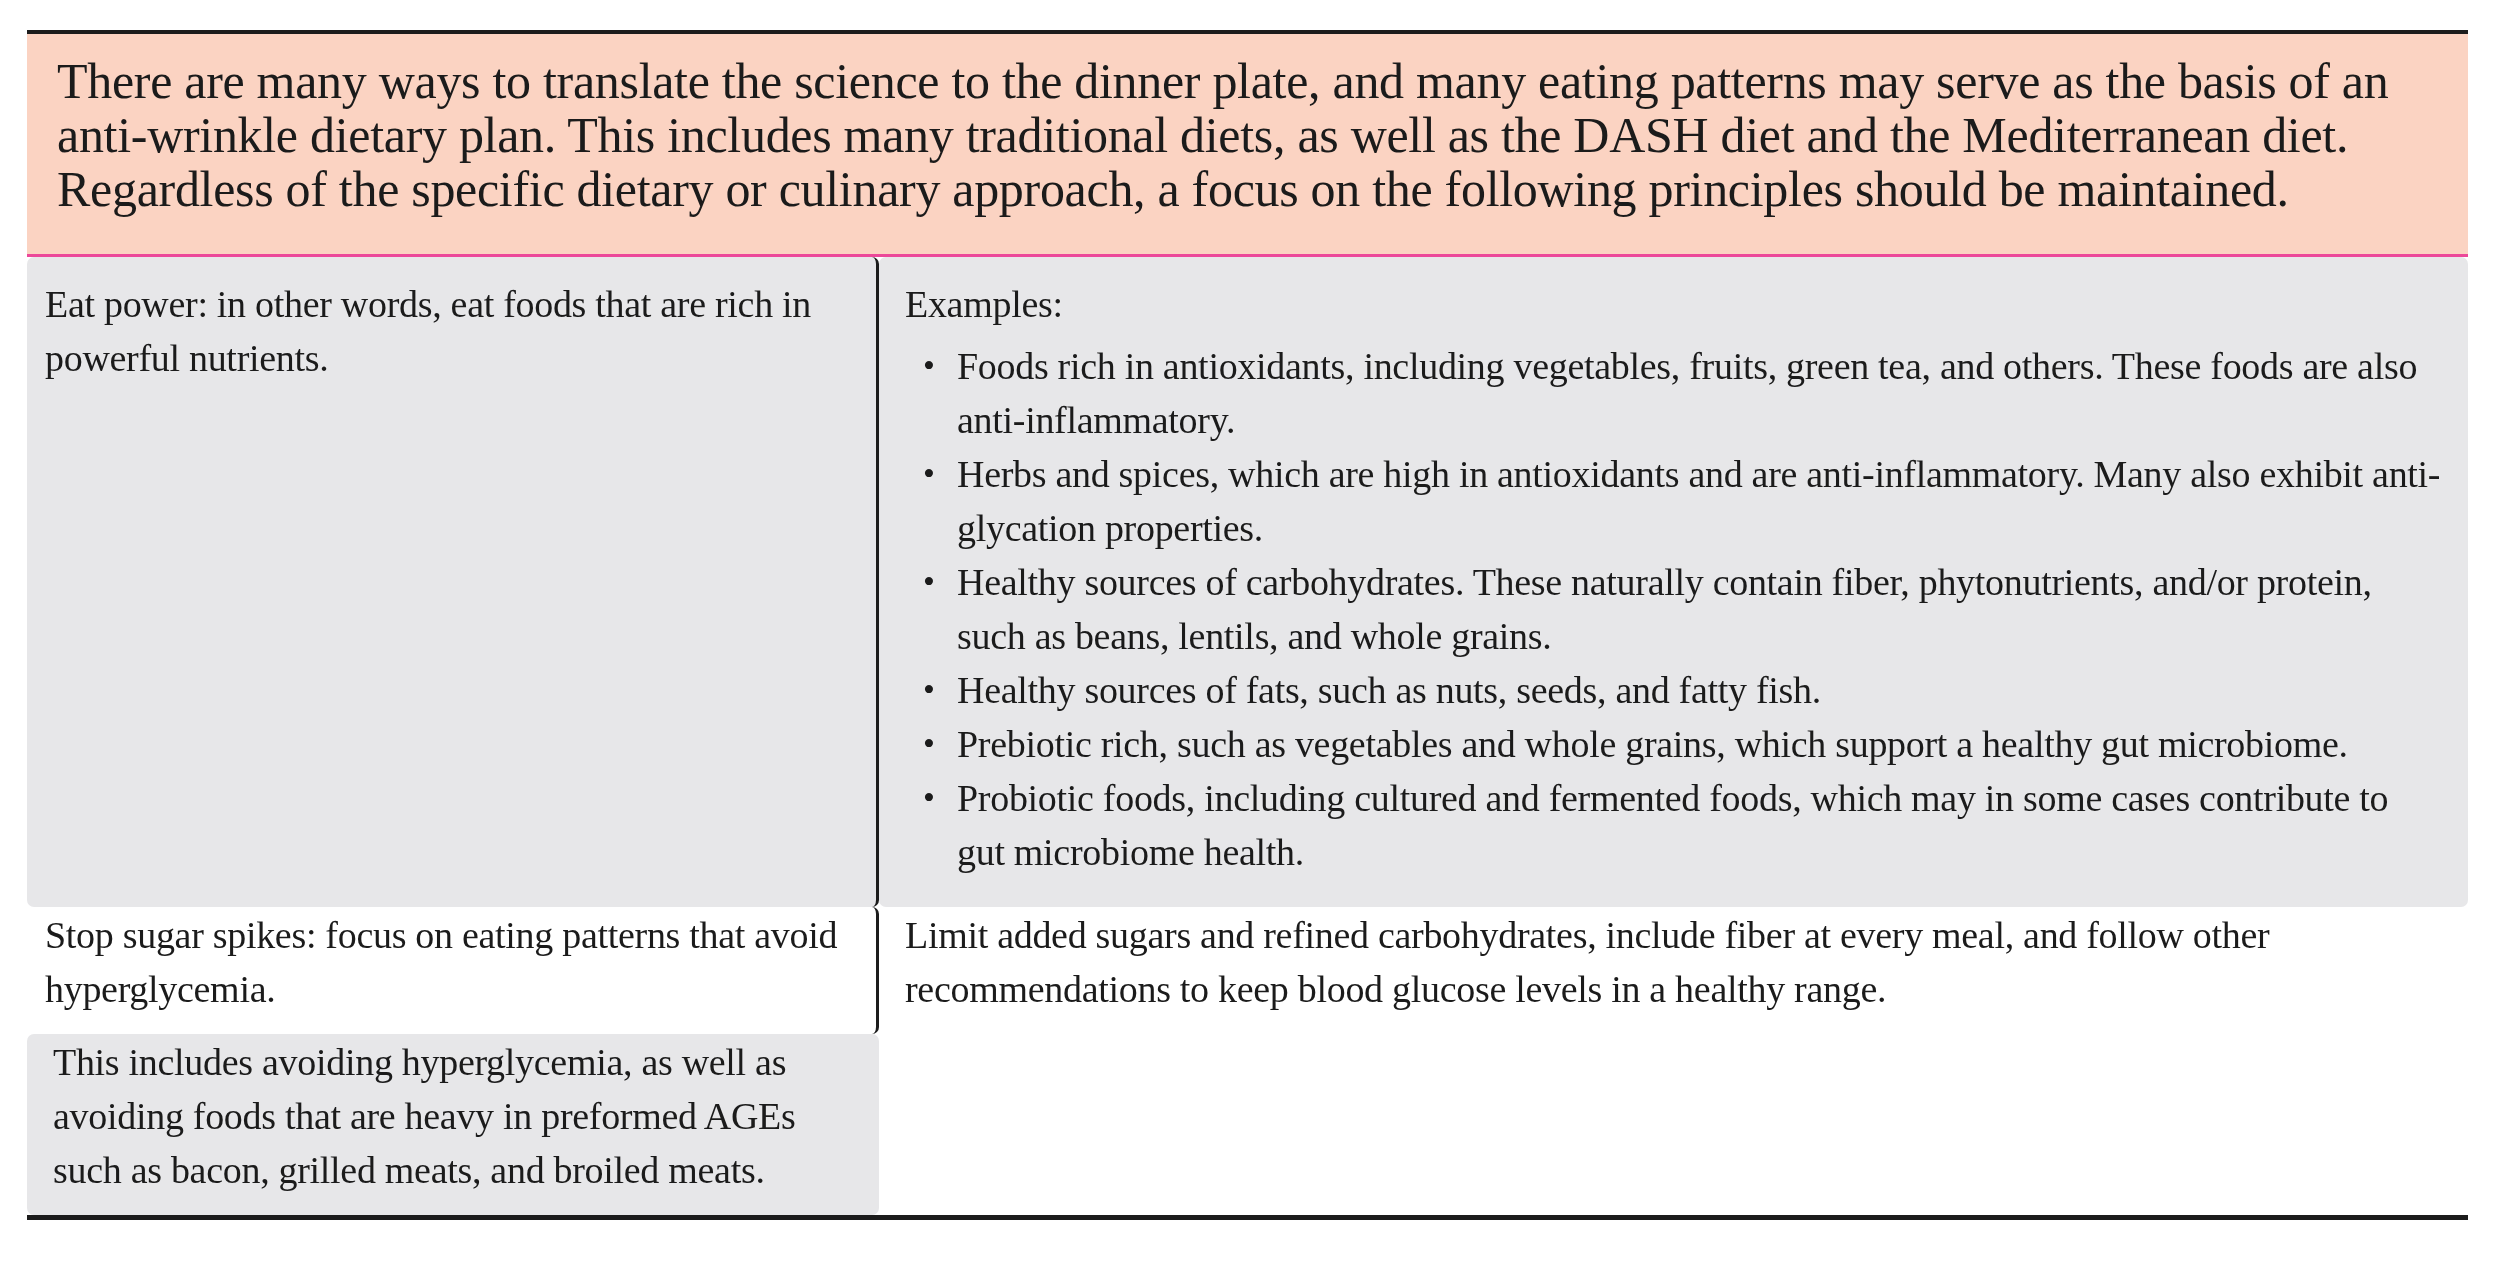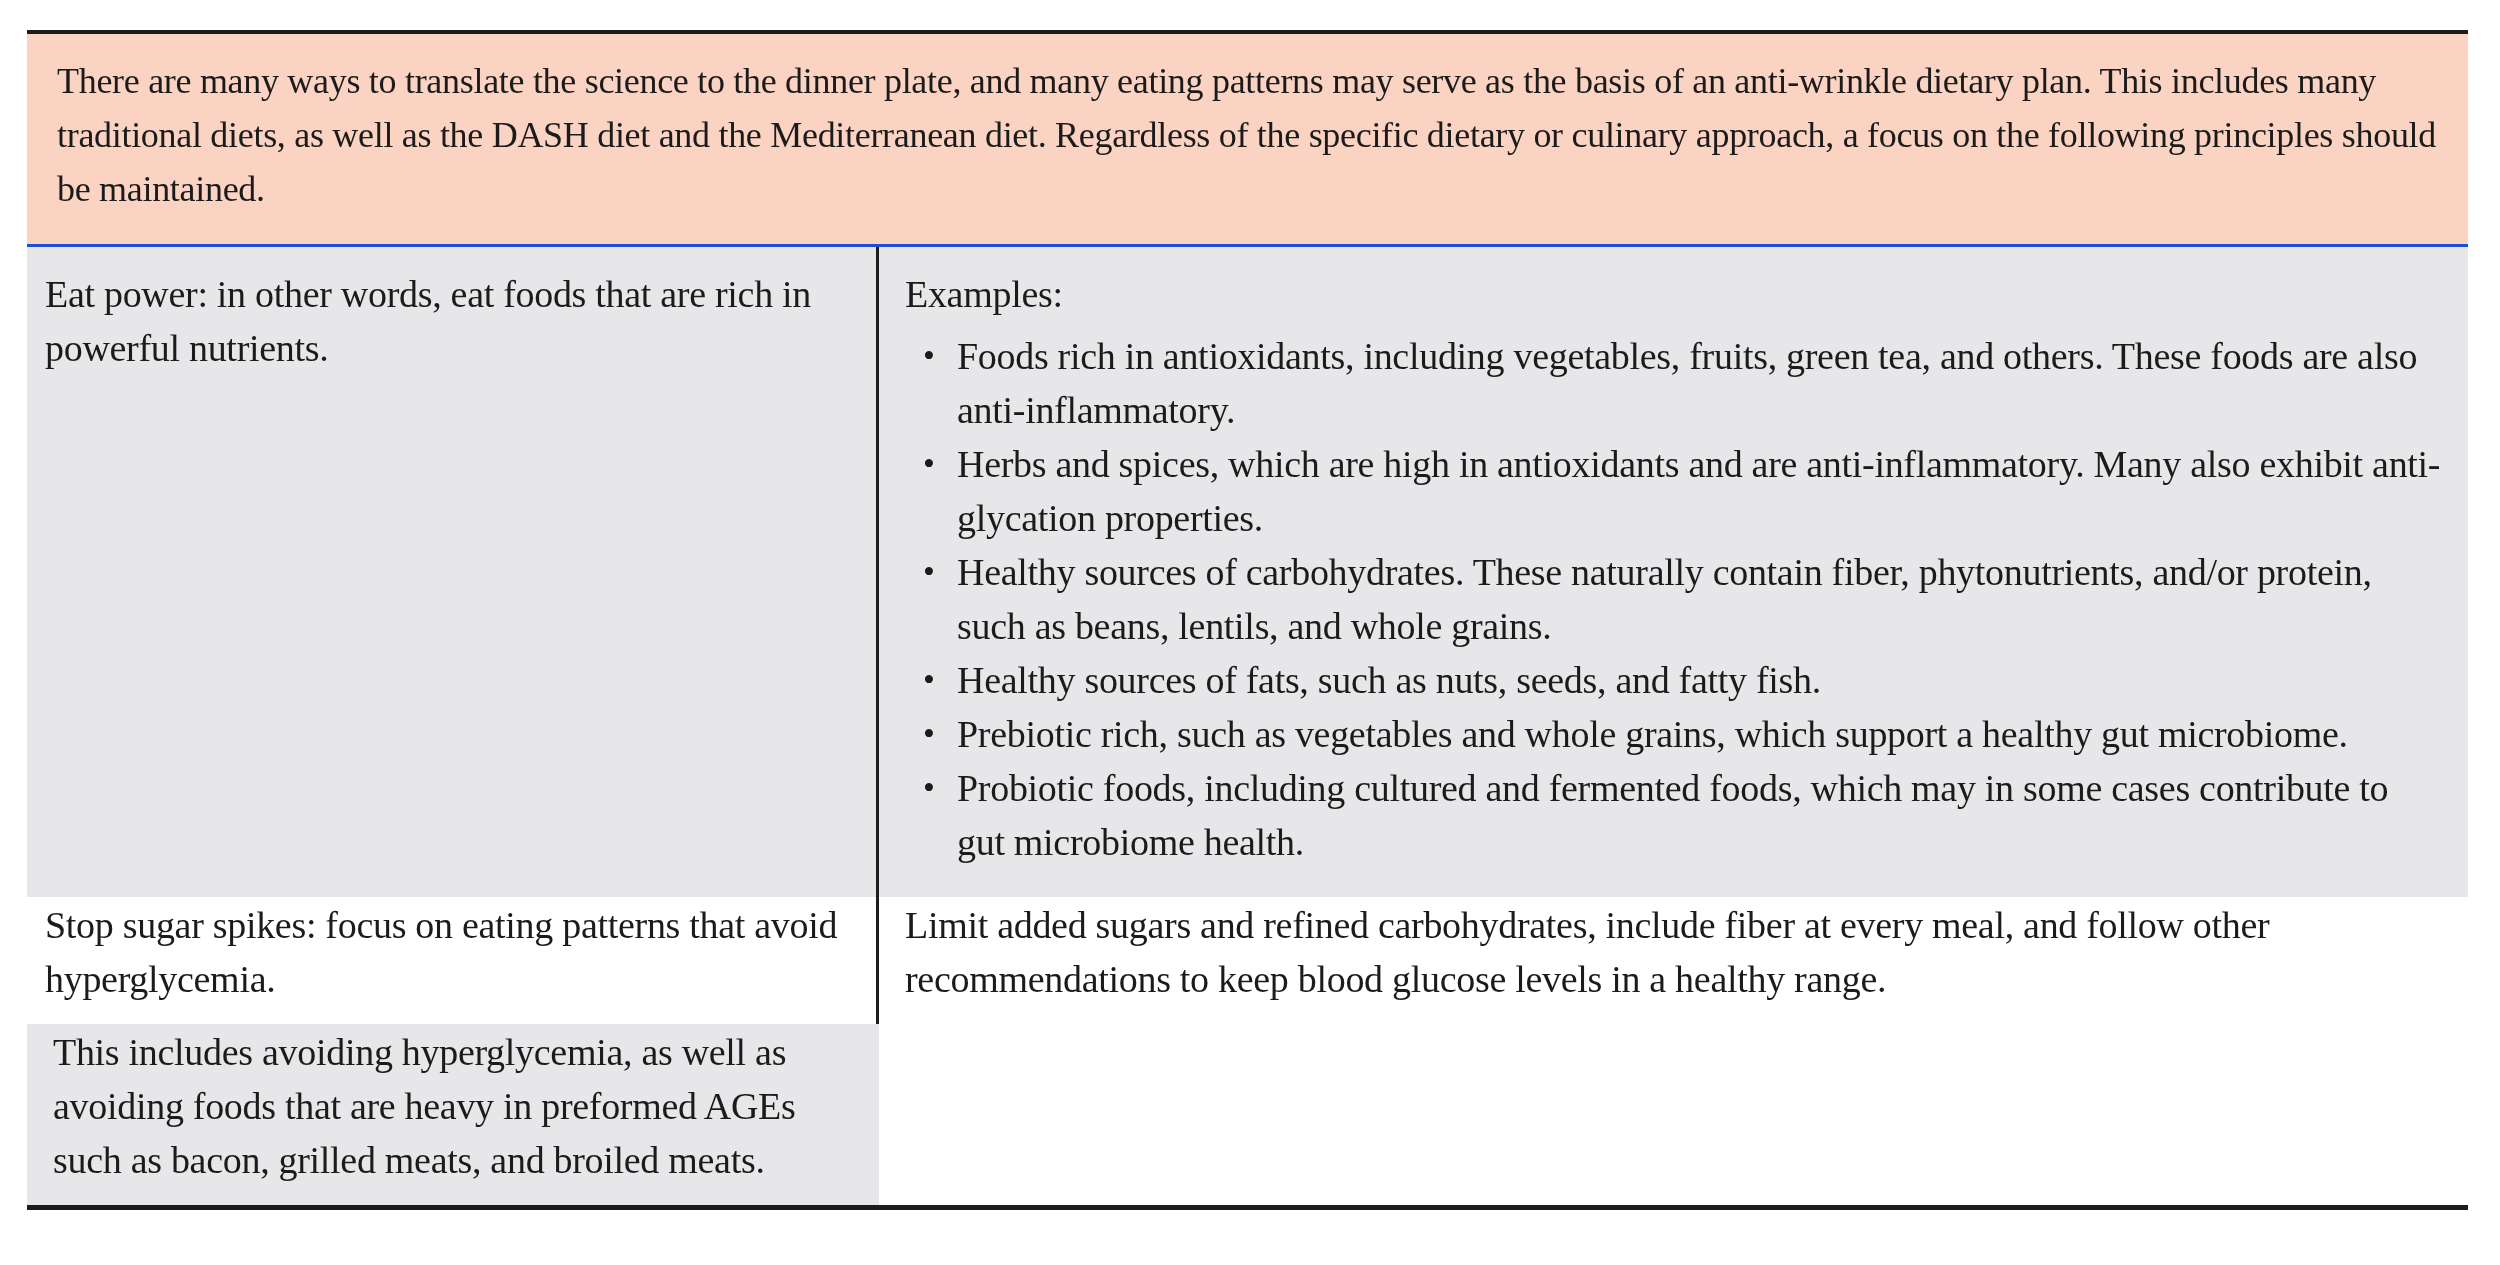--- a/index.html
+++ b/index.html
@@ -22,35 +22,36 @@
     position: absolute;
     left: 27px;
     top: 30px;
     width: 2441px;
     border-top: 4px solid #1c1c1c;
     border-bottom: 5px solid #1c1c1c;
     box-sizing: border-box;
   }
   .intro-banner {
     background: #fbd3c2;
-    border-bottom: 3px solid #1d4ed8;
-    padding: 20px 30px 28px 30px;
-    font-size: 36px;
+    border-bottom: 3px solid #ec4899;
+    padding: 20px 30px 38px 30px;
+    font-size: 50px;
     line-height: 54px;
     letter-spacing: -0.3px;
   }
   .tbody {
     display: grid;
     grid-template-columns: 852px 1fr;
   }
   .cell {
     box-sizing: border-box;
     font-size: 38px;
     line-height: 54px;
     letter-spacing: -0.3px;
+    border-radius: 7px;
   }
   .cell.left {
     border-right: 3px solid #1c1c1c;
     padding: 20px 22px 20px 18px;
   }
   .cell.right {
     padding: 20px 18px 20px 26px;
   }
   .row-alt  { background: #e7e7e9; }
   .row-plain{ background: #ffffff; }

